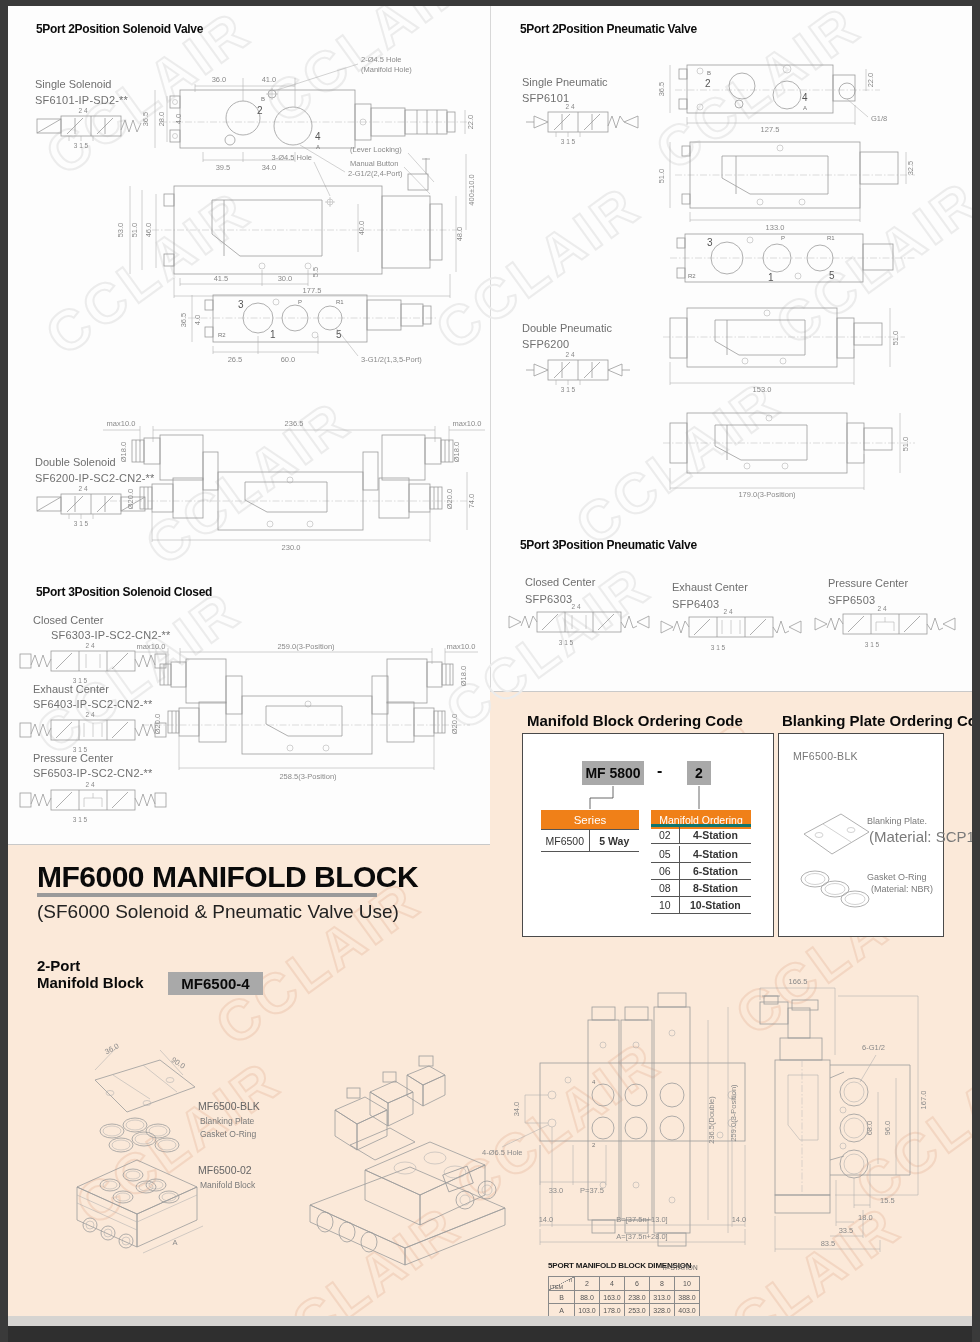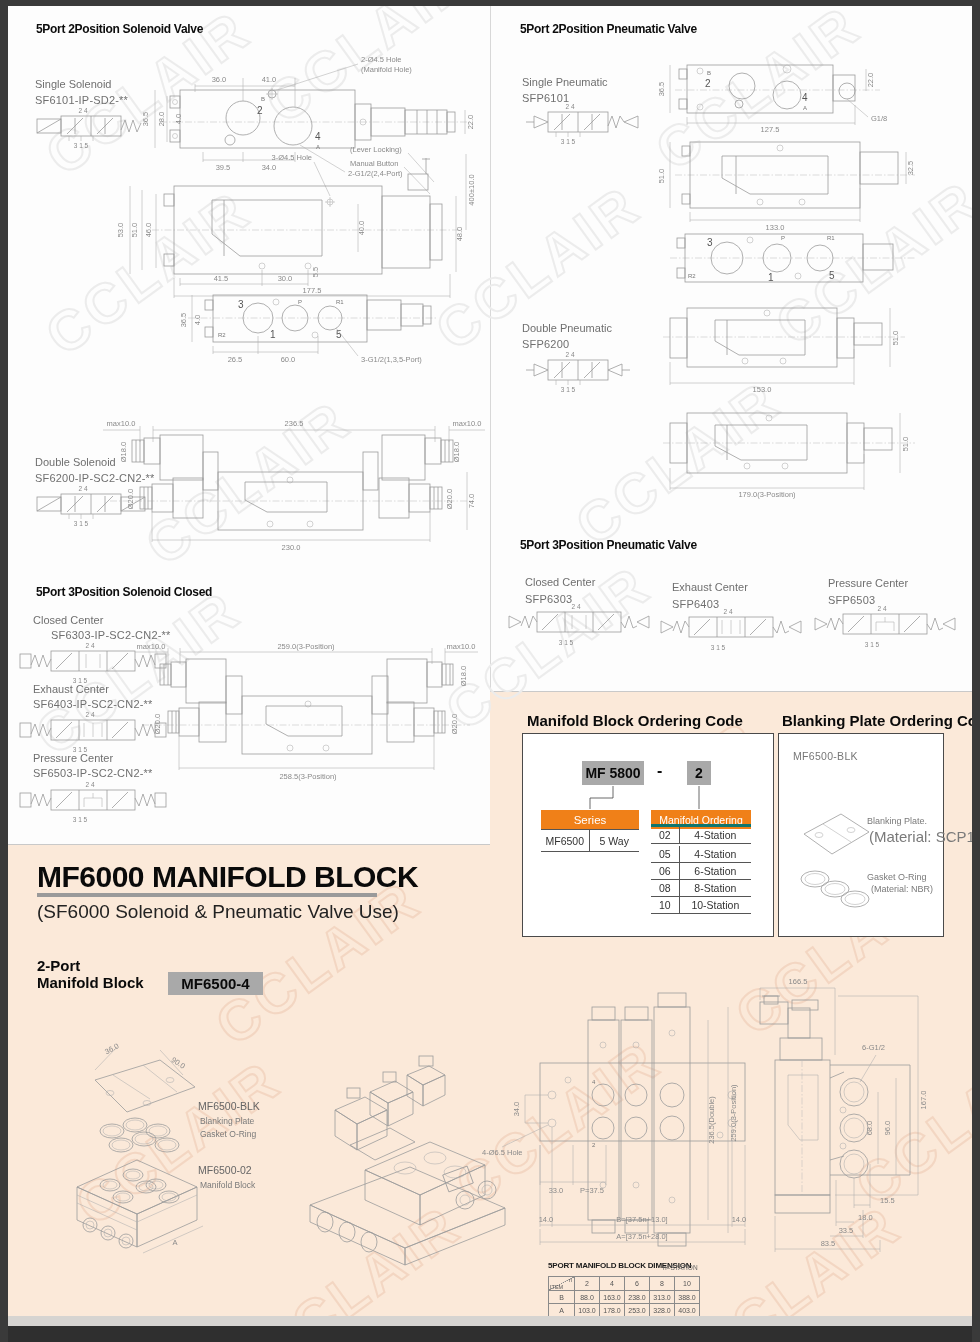--- a/index.html
+++ b/index.html
@@ -22,21 +22,21 @@
   text.ps{font-family:"Liberation Sans",sans-serif;font-size:6px;fill:#777;}
   text.sy{font-family:"Liberation Sans",sans-serif;font-size:6.5px;fill:#888;}
   .wm{position:absolute;font-size:56px;font-weight:bold;letter-spacing:4px;transform:rotate(-36deg);color:transparent;-webkit-text-stroke:2px #ececec;pointer-events:none;white-space:nowrap;}
   .wm.pe{-webkit-text-stroke-color:#f3d6c2;}
   
   .obox{position:absolute;background:#fff;border:1px solid #4a4a4a;}
   .chip{position:absolute;background:#a9a9a9;color:#0a0a0a;font-weight:bold;font-size:14px;display:flex;align-items:center;justify-content:center;}
   .ohead{position:absolute;background:#f08018;color:#fff;font-size:11.5px;display:flex;align-items:center;justify-content:center;}
   .orow{position:absolute;display:flex;border-bottom:1px solid #555;color:#333;font-size:10.5px;}
   .orow .c1{border-right:1px solid #555;display:flex;align-items:center;justify-content:center;}
-  .orow .c2{display:flex;align-items:center;justify-content:center;}
+  .orow .c2{display:flex;align-items:center;justify-content:center;font-weight:bold;}
   .bigtitle{position:absolute;font-weight:bold;font-size:30px;color:#0a0a0a;letter-spacing:-0.5px;white-space:nowrap;}
   .subtitle{position:absolute;font-size:19px;color:#222;white-space:nowrap;}
   .bold15{position:absolute;font-weight:bold;font-size:15px;color:#0a0a0a;white-space:nowrap;}
   
   .dt{position:absolute;border-top:1px solid #8a8a8a;border-left:1px solid #8a8a8a;}
   .dt-row{display:flex;}
   .dt-cell{border-right:1px solid #8a8a8a;border-bottom:1px solid #8a8a8a;font-size:7px;color:#555;display:flex;align-items:center;justify-content:center;box-sizing:border-box;}
   .dt-corner{position:relative;background:linear-gradient(to bottom right,transparent 48%,#8a8a8a 49%,#8a8a8a 51%,transparent 52%);}
   .dt-corner .n{position:absolute;top:0px;right:2px;font-size:5.5px;color:#555;}
   .dt-corner .it{position:absolute;bottom:0px;left:1px;font-size:5.5px;color:#555;}

